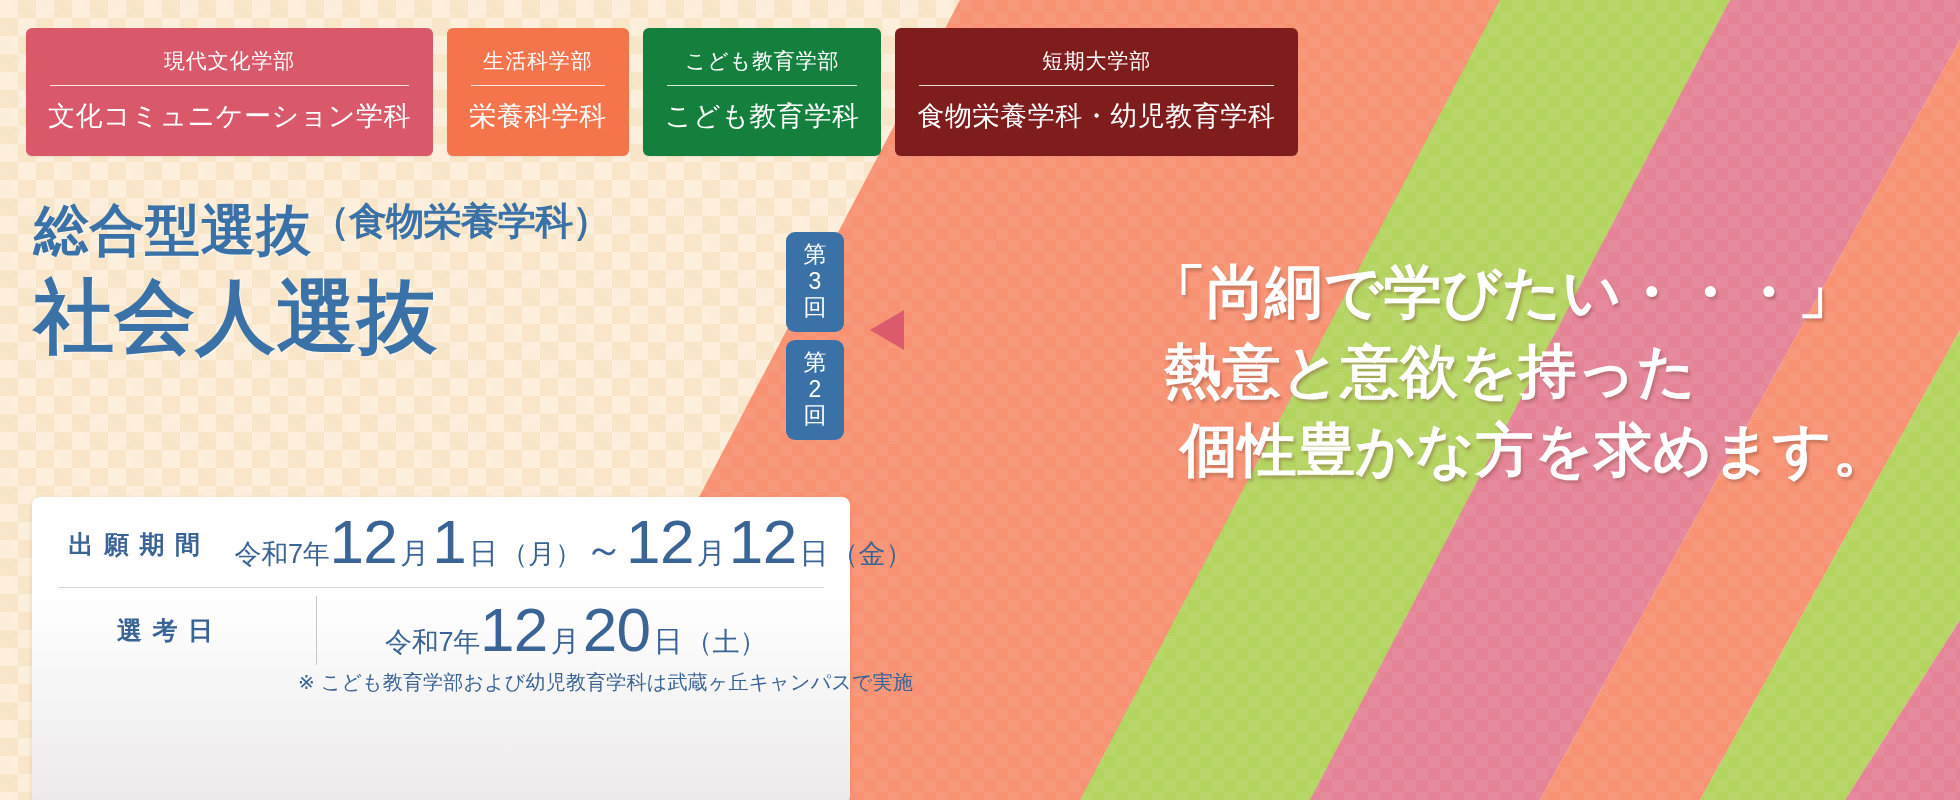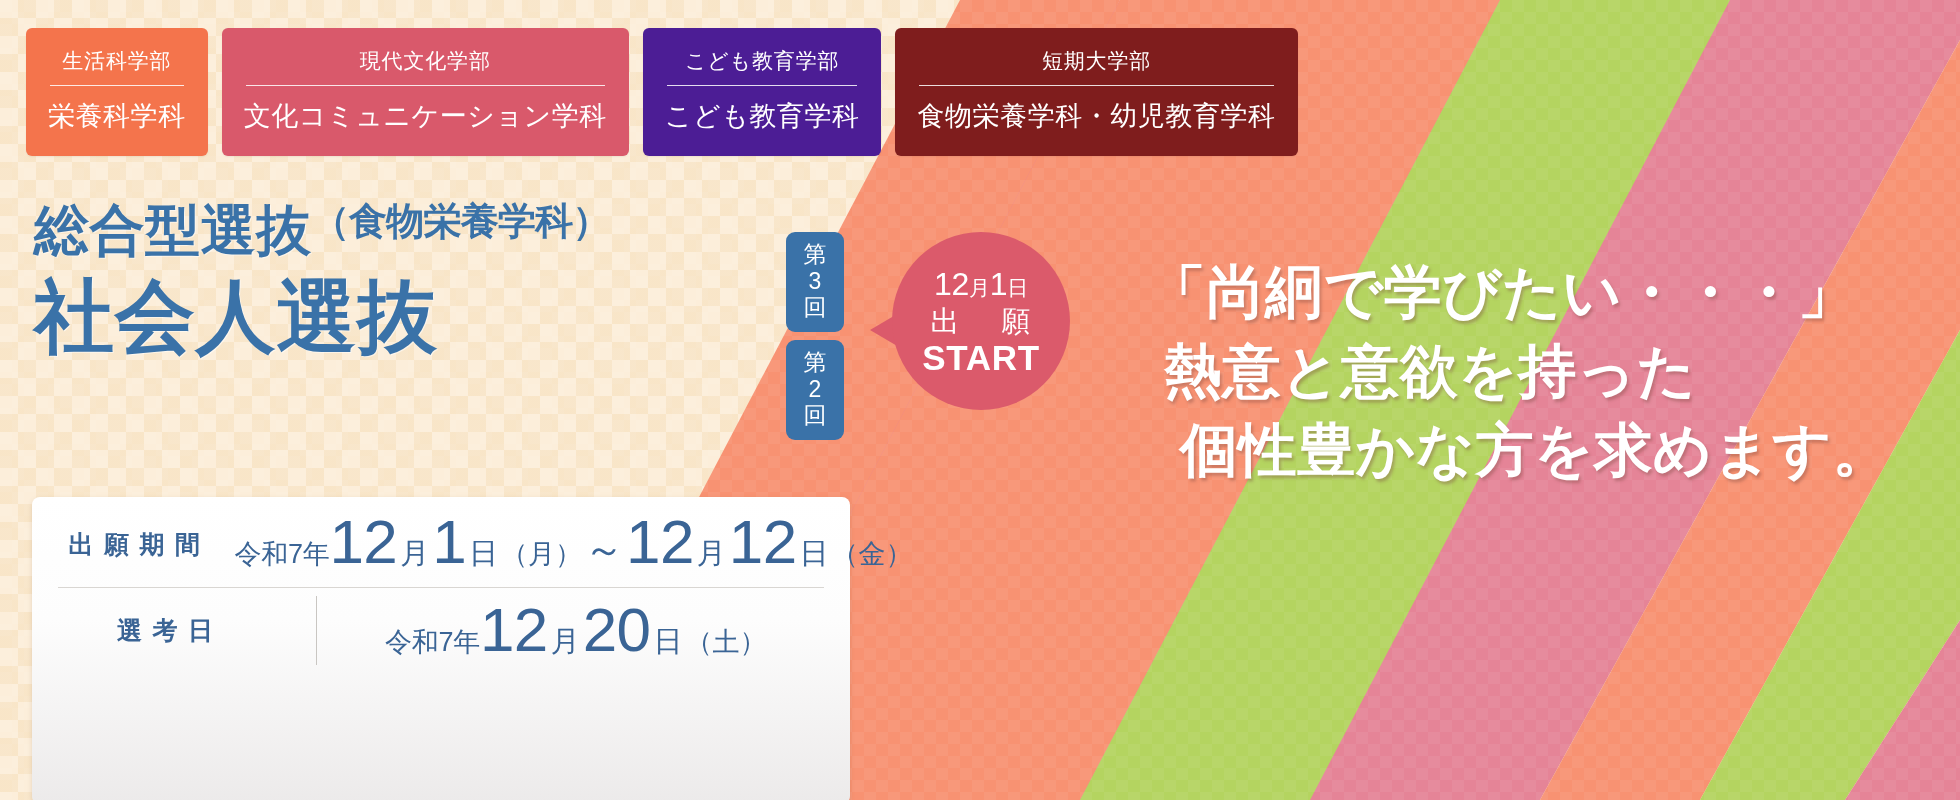--- a/index.html
+++ b/index.html
@@ -214,31 +214,31 @@
         <g>
           <polygon points="505,800 960,0 1960,0 1960,0 1960,0" fill="none"></polygon>
         </g>
 
         <rect x="0" y="0" width="1960" height="800" fill="url(#chk)"></rect>
       </g>
     </svg>
   </div>
 
   <div class="cards">
+    <div class="card" style="background:#d9596b">
+      <div class="faculty">現代文化学部</div>
+      <div class="rule"></div>
+      <div class="dept">文化コミュニケーション学科</div>
+    </div>
     <div class="card" style="background:#f4744c">
       <div class="faculty">生活科学部</div>
       <div class="rule"></div>
       <div class="dept">栄養科学科</div>
     </div>
-    <div class="card" style="background:#d9596b">
-      <div class="faculty">現代文化学部</div>
-      <div class="rule"></div>
-      <div class="dept">文化コミュニケーション学科</div>
-    </div>
-    <div class="card" style="background:#4c1d95">
+    <div class="card" style="background:#15803d">
       <div class="faculty">こども教育学部</div>
       <div class="rule"></div>
       <div class="dept">こども教育学科</div>
     </div>
     <div class="card" style="background:#7f1d1d">
       <div class="faculty">短期大学部</div>
       <div class="rule"></div>
       <div class="dept">食物栄養学科・幼児教育学科</div>
     </div>
   </div>
@@ -259,27 +259,20 @@
     </div>
     <div class="badge">
       <span>第</span>
       <span>2</span>
       <span>回</span>
     </div>
   </div>
 
   <div class="bubble-wrap">
     <div class="bubble-tail"></div>
-    <div class="bubble">
-      <div class="bub-l1">
-        <span>12</span><span class="sm">月</span><span>1</span><span class="sm">日</span>
-      </div>
-      <div class="bub-l2">出　願</div>
-      <div class="bub-l3">START</div>
-    </div>
   </div>
 
   <div class="copy">
     <div class="l1">「尚絅で学びたい・・・」</div>
     <div class="l2">熱意と意欲を持った</div>
     <div class="l3">個性豊かな方を求めます。</div>
   </div>
 
   <div class="panel">
 
@@ -308,15 +301,16 @@
       <div class="pvalue">
         <span class="era">令和7年</span>
         <span class="big">12</span>
         <span class="unit">月</span>
         <span class="big">20</span>
         <span class="unit">日</span>
         <span class="dow">（土）</span>
       </div>
     </div>
 
+    <div class="note">※ こども教育学部および幼児教育学科は武蔵ヶ丘キャンパスで実施</div>
   </div>
 
 </div>
 
 </body></html>

